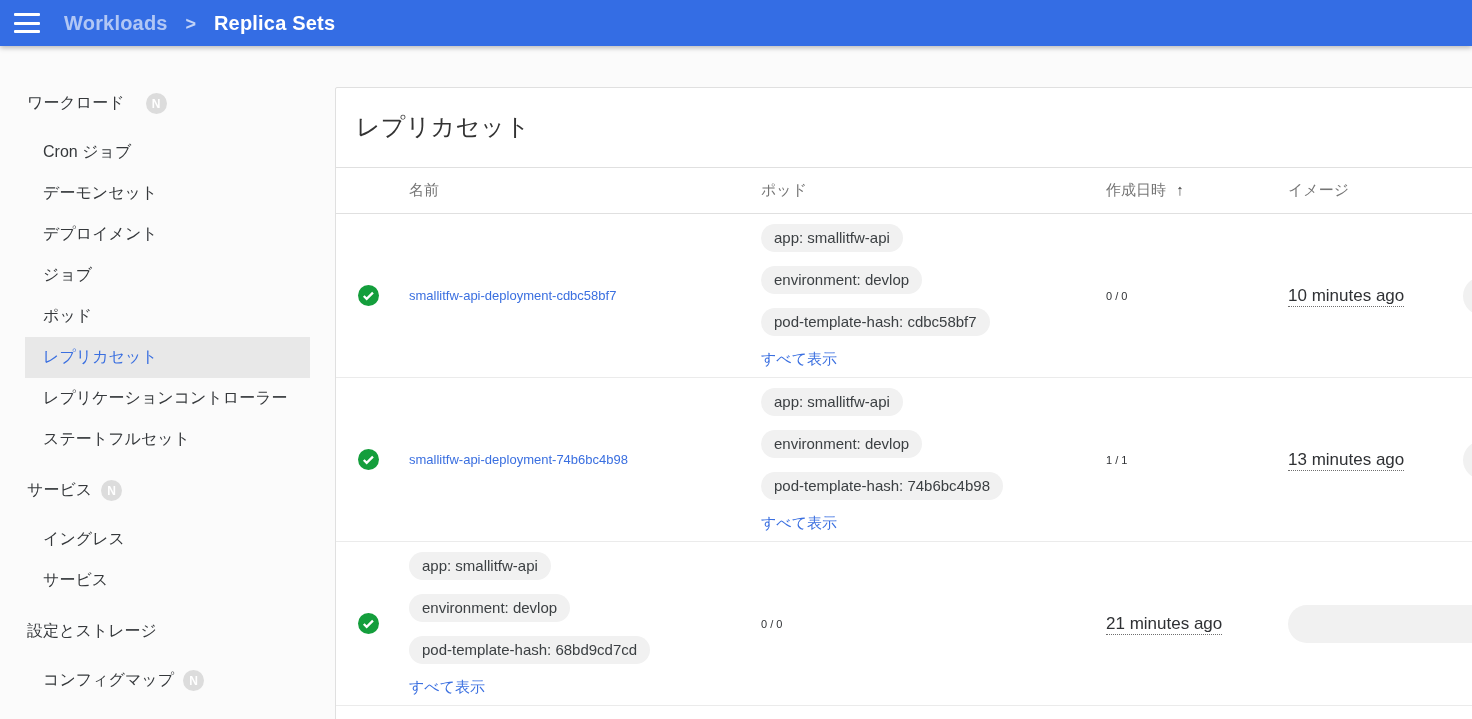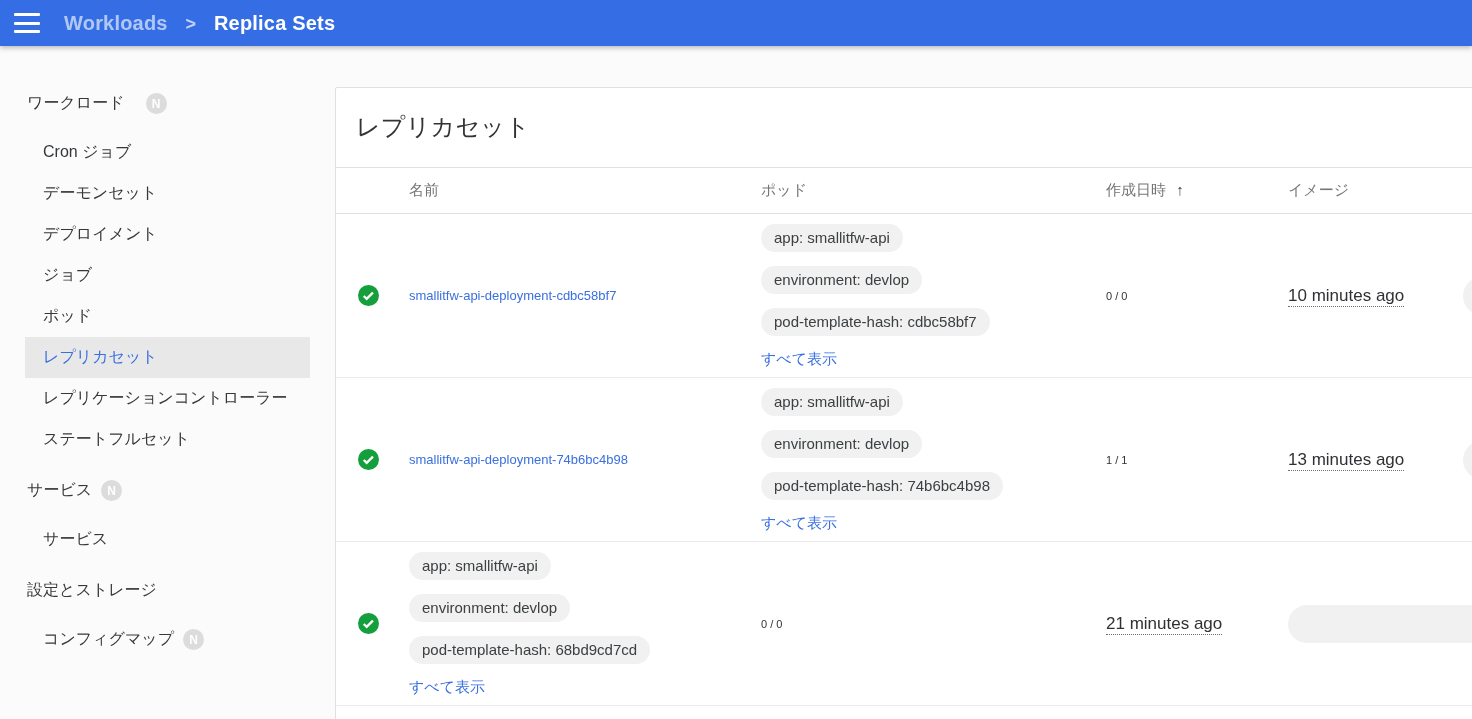--- a/index.html
+++ b/index.html
@@ -155,20 +155,23 @@
     </div>
     <div class="snav item">
       <span class="snav-label">レプリケーションコントローラー</span>
     </div>
     <div class="snav item">
       <span class="snav-label">ステートフルセット</span>
     </div>
     <div class="snav section">
       <span class="snav-label">サービス</span>
       <span class="nbadge">N</span>
+    </div>
+    <div class="snav item">
+      <span class="snav-label">イングレス</span>
     </div>
     <div class="snav item">
       <span class="snav-label">サービス</span>
     </div>
     <div class="snav section">
       <span class="snav-label">設定とストレージ</span>
     </div>
     <div class="snav item">
       <span class="snav-label">コンフィグマップ</span>
       <span class="nbadge">N</span>

